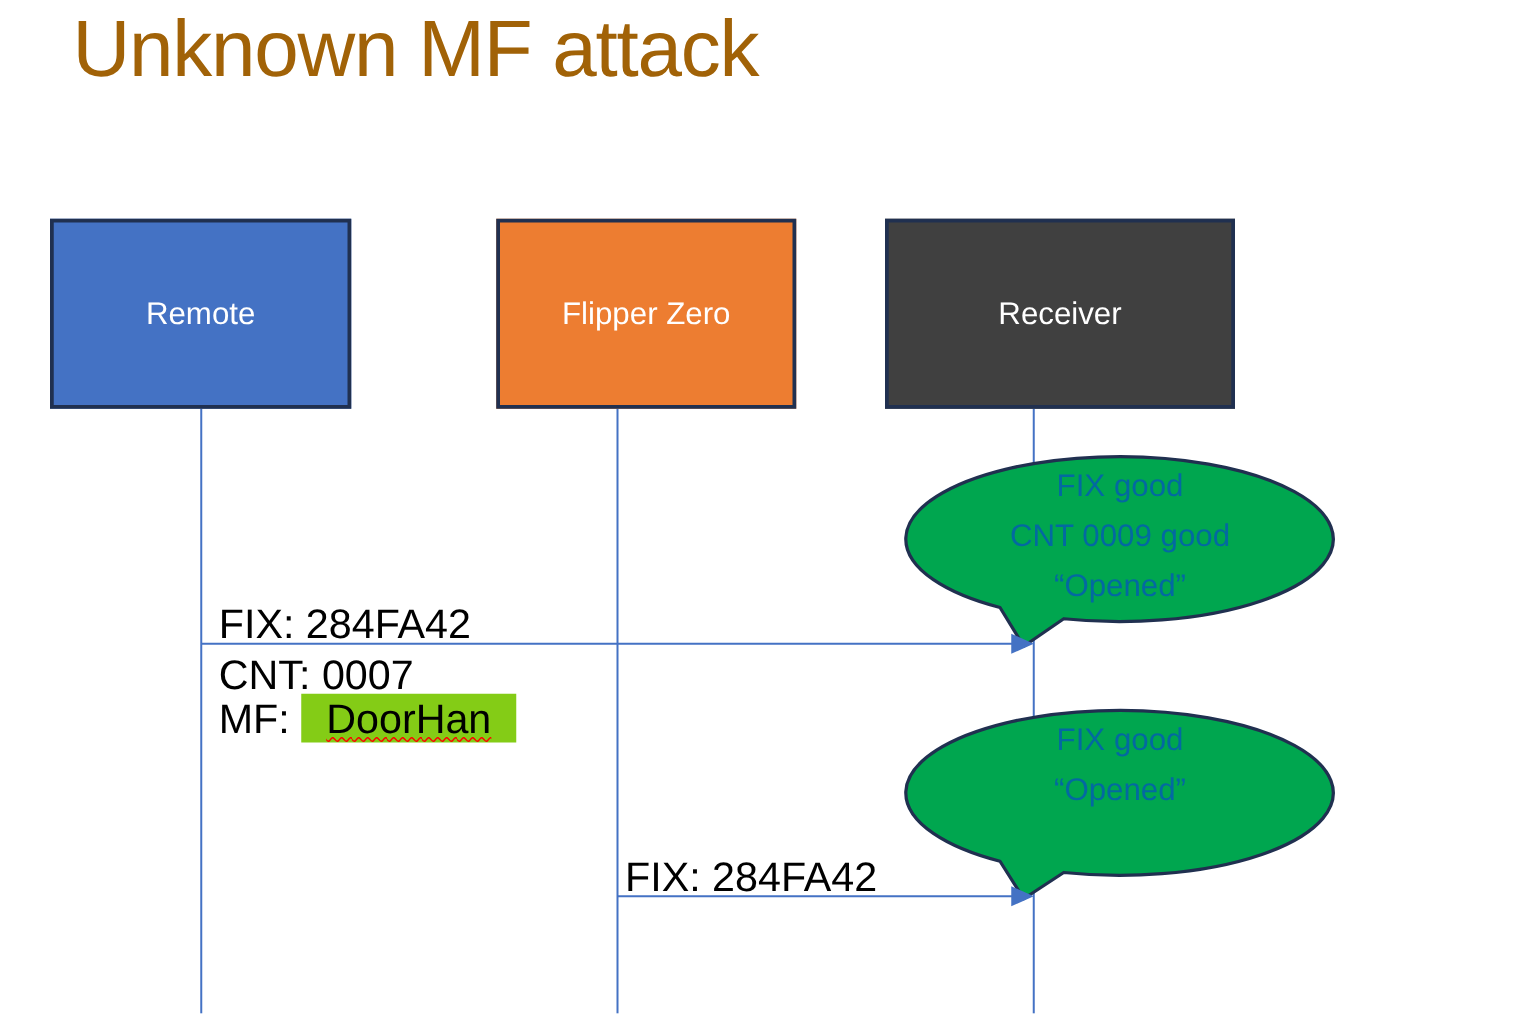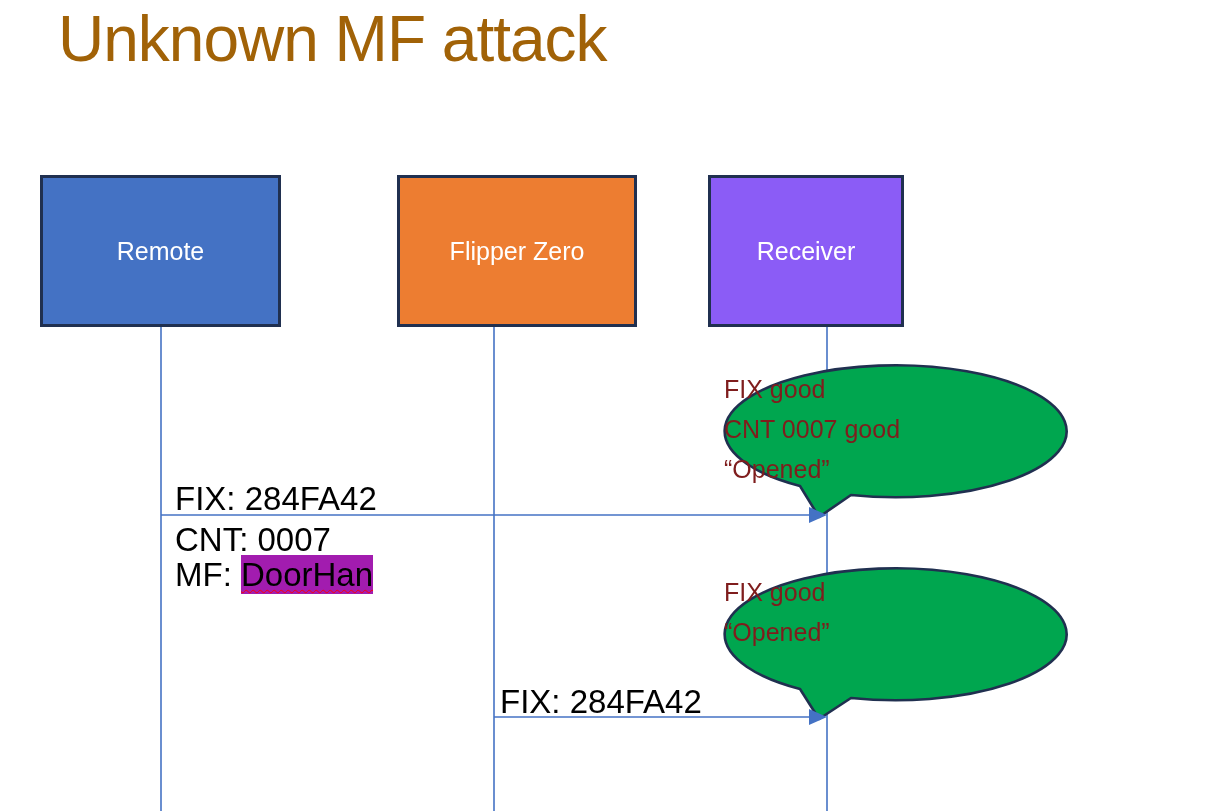--- a/index.html
+++ b/index.html
@@ -35,48 +35,49 @@
     border: 3px solid #203050;
     display: flex;
     align-items: center;
     justify-content: center;
     color: #ffffff;
     font-size: 25px;
     white-space: nowrap;
   }
   .actor-remote   { left: 40px;  width: 241px; background: #4472C4; }
   .actor-flipper  { left: 374px; width: 240px; background: #ED7D31; margin-left: 23px; }
-  .actor-receiver { left: 708px; width: 196px; background: #8b5cf6; justify-content: center; }
+  .actor-receiver { left: 708px; width: 280px; background: #404040; justify-content: center; }
   .msg-line {
     position: absolute;
     font-size: 33px;
     color: #000000;
     white-space: nowrap;
   }
   .hl {
-    background: #a21caf;
-    padding: 1px 0;
+    background: #84cc16;
+    padding: 1px 20px;
   }
   .sq {
     text-decoration-line: underline;
     text-decoration-style: wavy;
     text-decoration-color: #FF0000;
     text-decoration-thickness: 1px;
     text-underline-offset: 3px;
   }
   .m1l1 { left: 175px; top: 480px; }
   .m1l2 { left: 175px; top: 521px; }
   .m1l3 { left: 175px; top: 556px; }
   .m2l1 { left: 500px; top: 683px; }
   .m2l2 { left: 500px; top: 727px; }
   .m2l3 { left: 500px; top: 760px; }
   .callout-text {
     position: absolute;
     width: 344px;
-    color: #7f1d1d;
+    text-align: center;
+    color: #0369a1;
     font-size: 25px;
     line-height: 40px;
     white-space: nowrap;
   }
   .ct1 { left: 724px; top: 369px; }
   .ct2 { left: 724px; top: 572px; }
 </style>
 </head>
 <body>
 
@@ -124,21 +125,21 @@
   <div class="msg-line m1l3">
     <span>MF: </span><span class="hl sq">DoorHan</span>
   </div>
 
   <div class="msg-line m2l1">
     <span>FIX: 284FA42</span>
   </div>
 
   <div class="callout-text ct1">
     <div>FIX good</div>
-    <div>CNT 0007 good</div>
+    <div>CNT 0009 good</div>
     <div>“Opened”</div>
   </div>
 
   <div class="callout-text ct2">
     <div>FIX good</div>
     <div>“Opened”</div>
   </div>
 
 </div>
 

